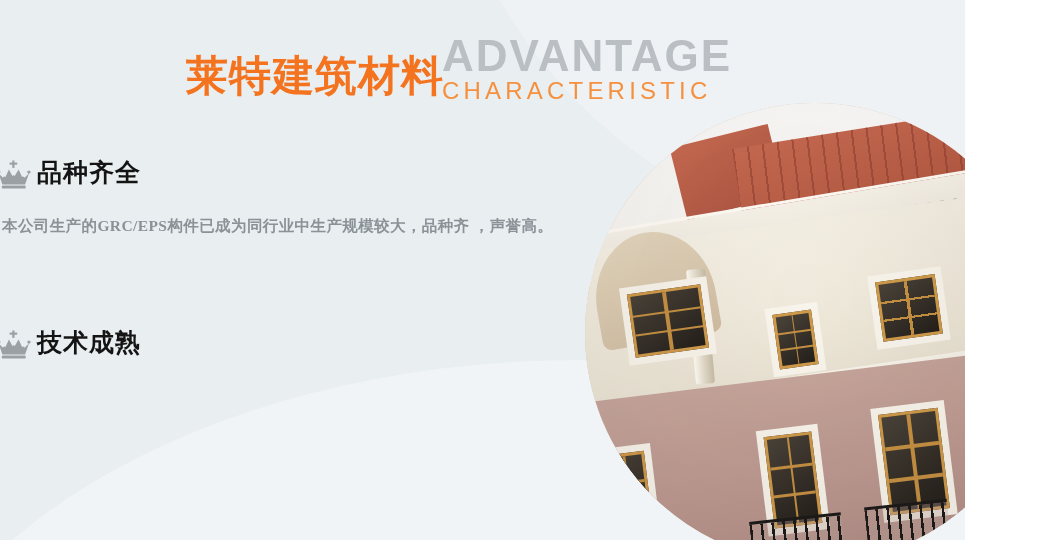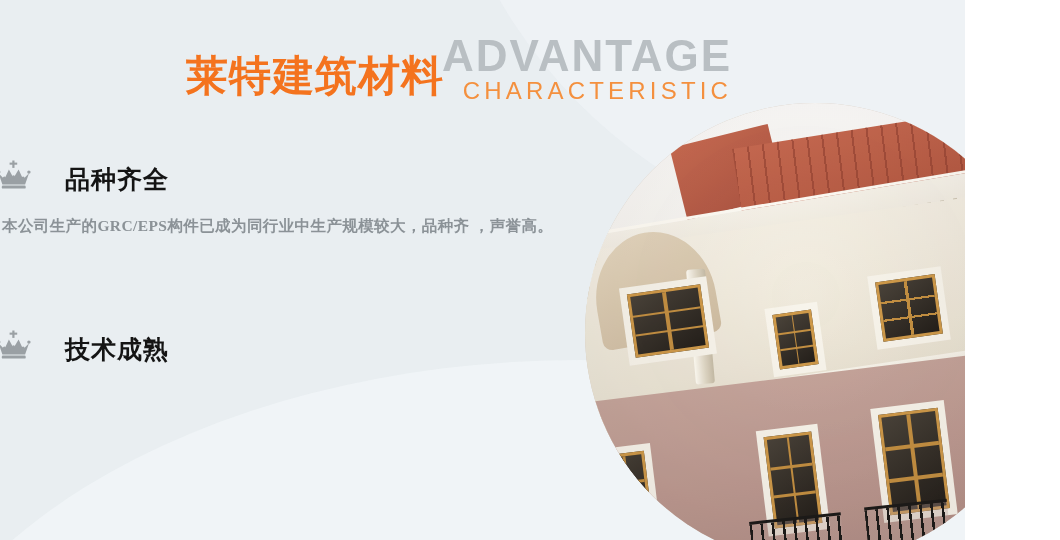--- a/index.html
+++ b/index.html
@@ -50,21 +50,20 @@
     line-height:1;
     position:relative;
     top:-4px;
   }
   .title-en-wrap {
     display:flex;
     flex-direction:column;
     margin-left:-2px;
     position:relative;
     top:4px;
-    text-align:right;
   }
   .title-en-main {
     font-size:44px;
     font-weight:bold;
     color:#b9bfc3;
     letter-spacing:2px;
     line-height:.92;
   }
   .title-en-sub {
     font-size:24px;
@@ -75,23 +74,22 @@
     margin-top:2px;
   }
 
   
   .feature { position:absolute; left:0; width:562px; }
   .feature.f1 { top:160px; }
   .feature.f2 { top:330px; }
 
   .feat-head {
     display:flex;
-    align-items:flex-end;
+    align-items:flex-start;
     margin-bottom:18px;
-    gap:28px;
   }
   .crown-icon {
     width:34px; height:32px;
     margin-left:-3px;
     margin-right:6px;
     flex:0 0 auto;
     display:block;
   }
   .feat-title {
     font-size:25px;

